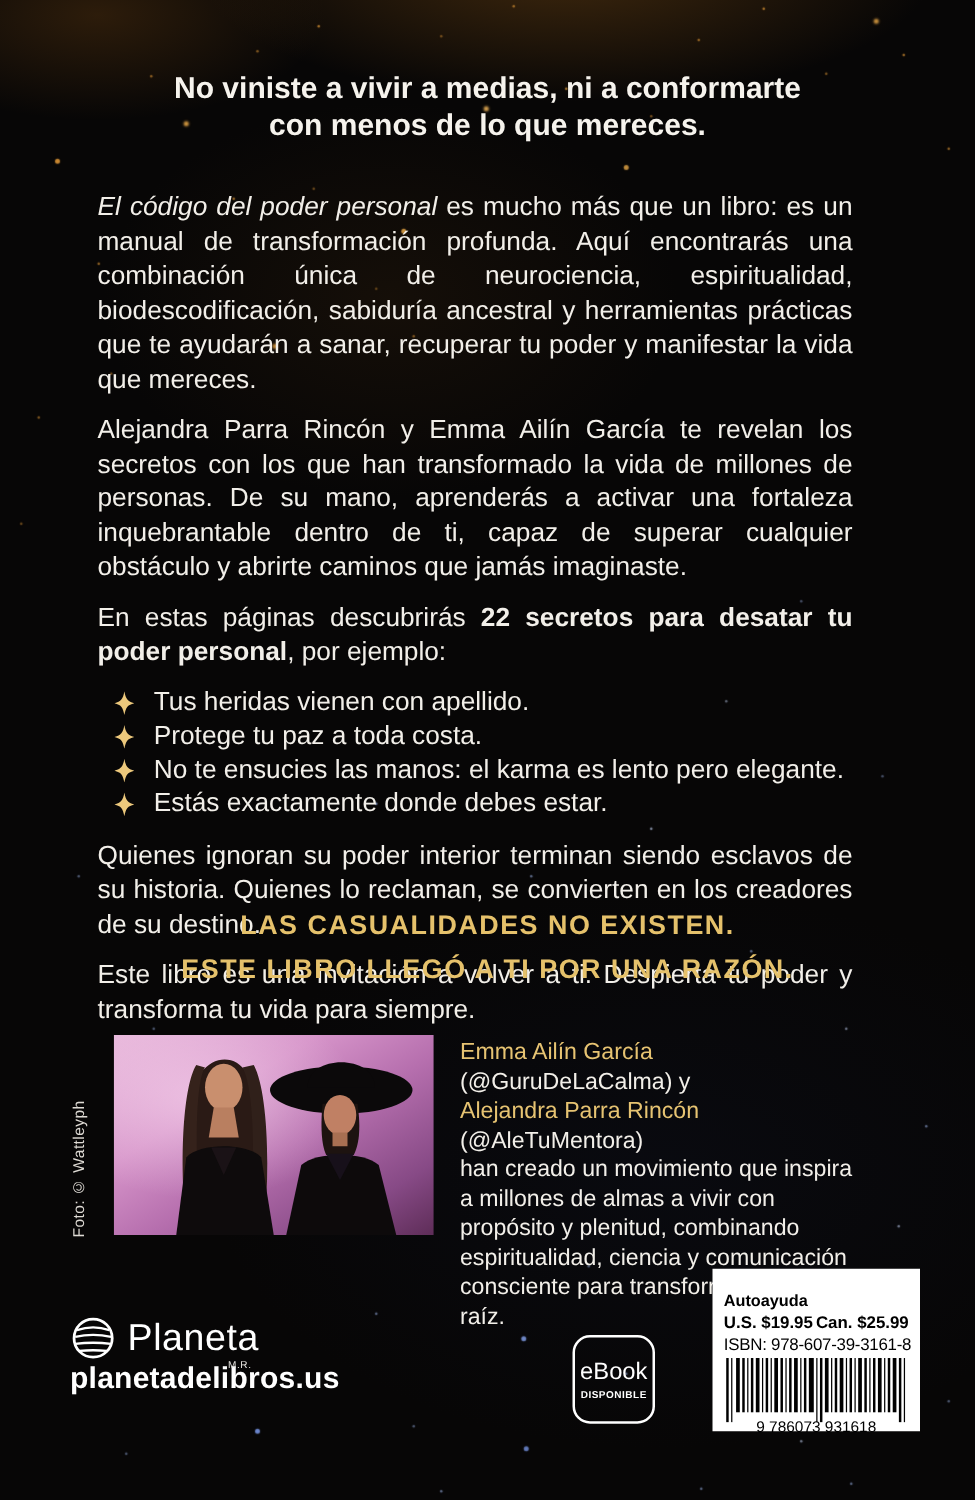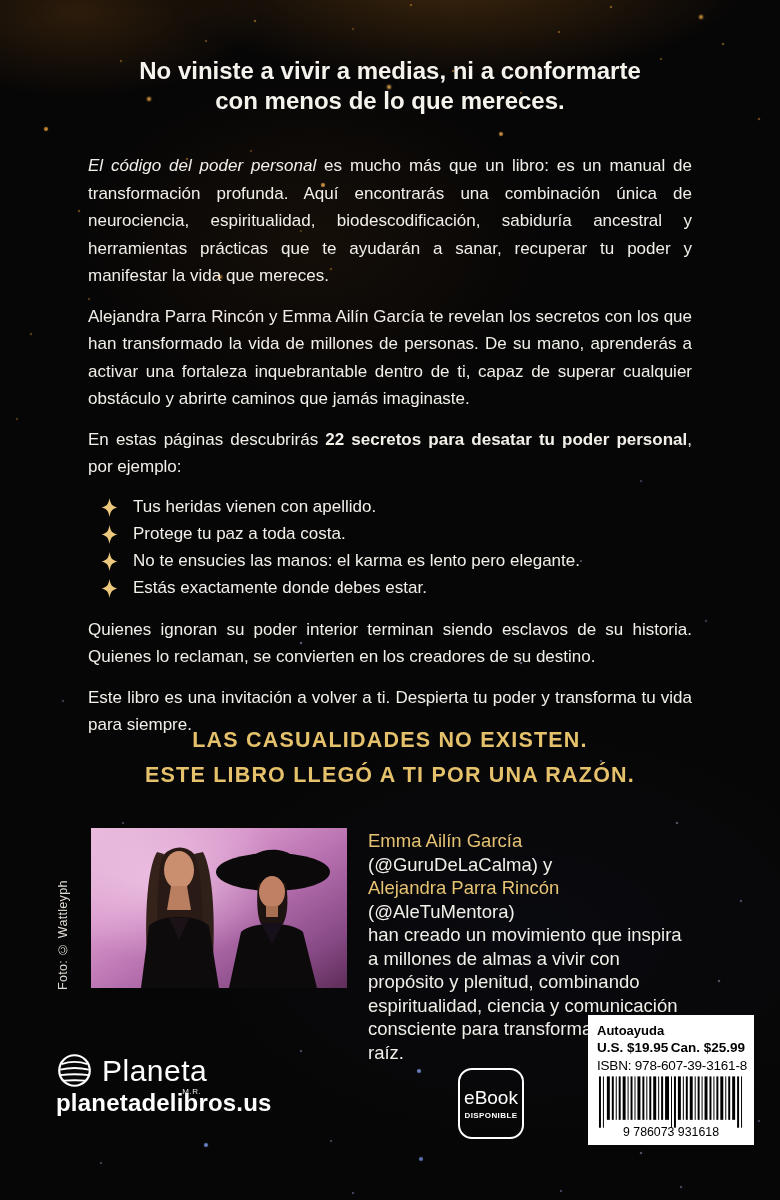--- a/index.html
+++ b/index.html
@@ -41,22 +41,22 @@
     205px 1144px 1px 1px rgba(120,150,230,.9),100px 1162px 1px 0 rgba(160,185,240,.5),
     352px 1192px 1px 0 rgba(160,185,240,.6),262px 900px 1px 0 rgba(160,185,240,.5),
     718px 980px 1px 0 rgba(200,215,250,.6), 758px 1120px 1px 0 rgba(160,185,240,.5),
     680px 1186px 1px 0 rgba(160,185,240,.6),590px 1036px 1px 0 rgba(160,185,240,.5),
     470px 1012px 1px 0 rgba(160,185,240,.5),580px 560px 1px 0 rgba(200,215,250,.5),
     640px 480px 1px 0 rgba(160,185,240,.45),705px 620px 1px 0 rgba(160,185,240,.45),
     418px 1070px 1px 1px rgba(130,160,235,.85),330px 1140px 1px 0 rgba(160,185,240,.5);}
 
   .headline{position:absolute;top:56px;left:0;right:0;text-align:center;
     font-weight:bold;font-size:24px;line-height:30px;color:#f6f3ed;}
-  .copy{position:absolute;top:152px;left:88px;width:604px;
-    font-size:17px;line-height:27.5px;color:#f2efe9;}
+  .copy{position:absolute;top:152px;left:78px;width:604px;
+    font-size:21px;line-height:27.5px;color:#f2efe9;}
   .para{margin:0 0 13px;text-align:justify;}
   .para em{font-style:italic;}
   .para strong{font-weight:bold;}
   .bullets{list-style:none;margin:4px 0 14px;padding:0;}
   .bullets li{display:flex;align-items:center;height:27px;}
   .sparkle{width:19px;height:19px;margin:0 14px 0 12px;flex:0 0 auto;}
   .tagline{position:absolute;top:723px;left:88px;width:604px;text-align:center;
     color:#e5c16b;font-weight:bold;font-size:21.5px;line-height:35px;letter-spacing:1.2px;}
 
   .photo-credit{position:absolute;left:56px;top:856px;height:134px;
@@ -74,22 +74,22 @@
   .planeta-word{position:relative;font-size:30px;letter-spacing:.5px;}
   .mr{position:absolute;right:6px;bottom:-8px;font-size:8px;font-weight:normal;letter-spacing:.5px;color:#e9e7e3;}
   .website{font-weight:bold;font-size:24px;letter-spacing:.2px;}
 
   .ebook-badge{position:absolute;left:458px;top:1068px;width:66px;height:71px;
     border:2.5px solid #fff;border-radius:14px;color:#fff;box-sizing:border-box;
     display:flex;flex-direction:column;align-items:center;justify-content:center;}
   .ebook-title{font-size:19px;}
   .ebook-sub{font-size:8px;font-weight:bold;letter-spacing:.4px;margin-top:2px;}
 
-  .retail-box{position:absolute;left:588px;top:1015px;width:166px;height:130px;
-    background:#fff;color:#000;box-sizing:border-box;padding:8px 9px 5px;}
+  .retail-box{position:absolute;left:570px;top:1015px;width:166px;height:130px;
+    background:#fff;color:#000;box-sizing:border-box;padding:18px 9px 5px;}
   .category{font-weight:bold;font-size:13px;}
   .prices{display:flex;justify-content:space-between;font-weight:bold;font-size:13.5px;margin-top:2px;}
   .isbn{font-size:13.5px;margin-top:3px;letter-spacing:-.2px;white-space:nowrap;}
   .barcode{display:block;margin-top:3px;width:148px;height:62px;}
 </style>
 </head>
 <body>
 
 <div class="page">
   <div class="star stars-gold"></div>

